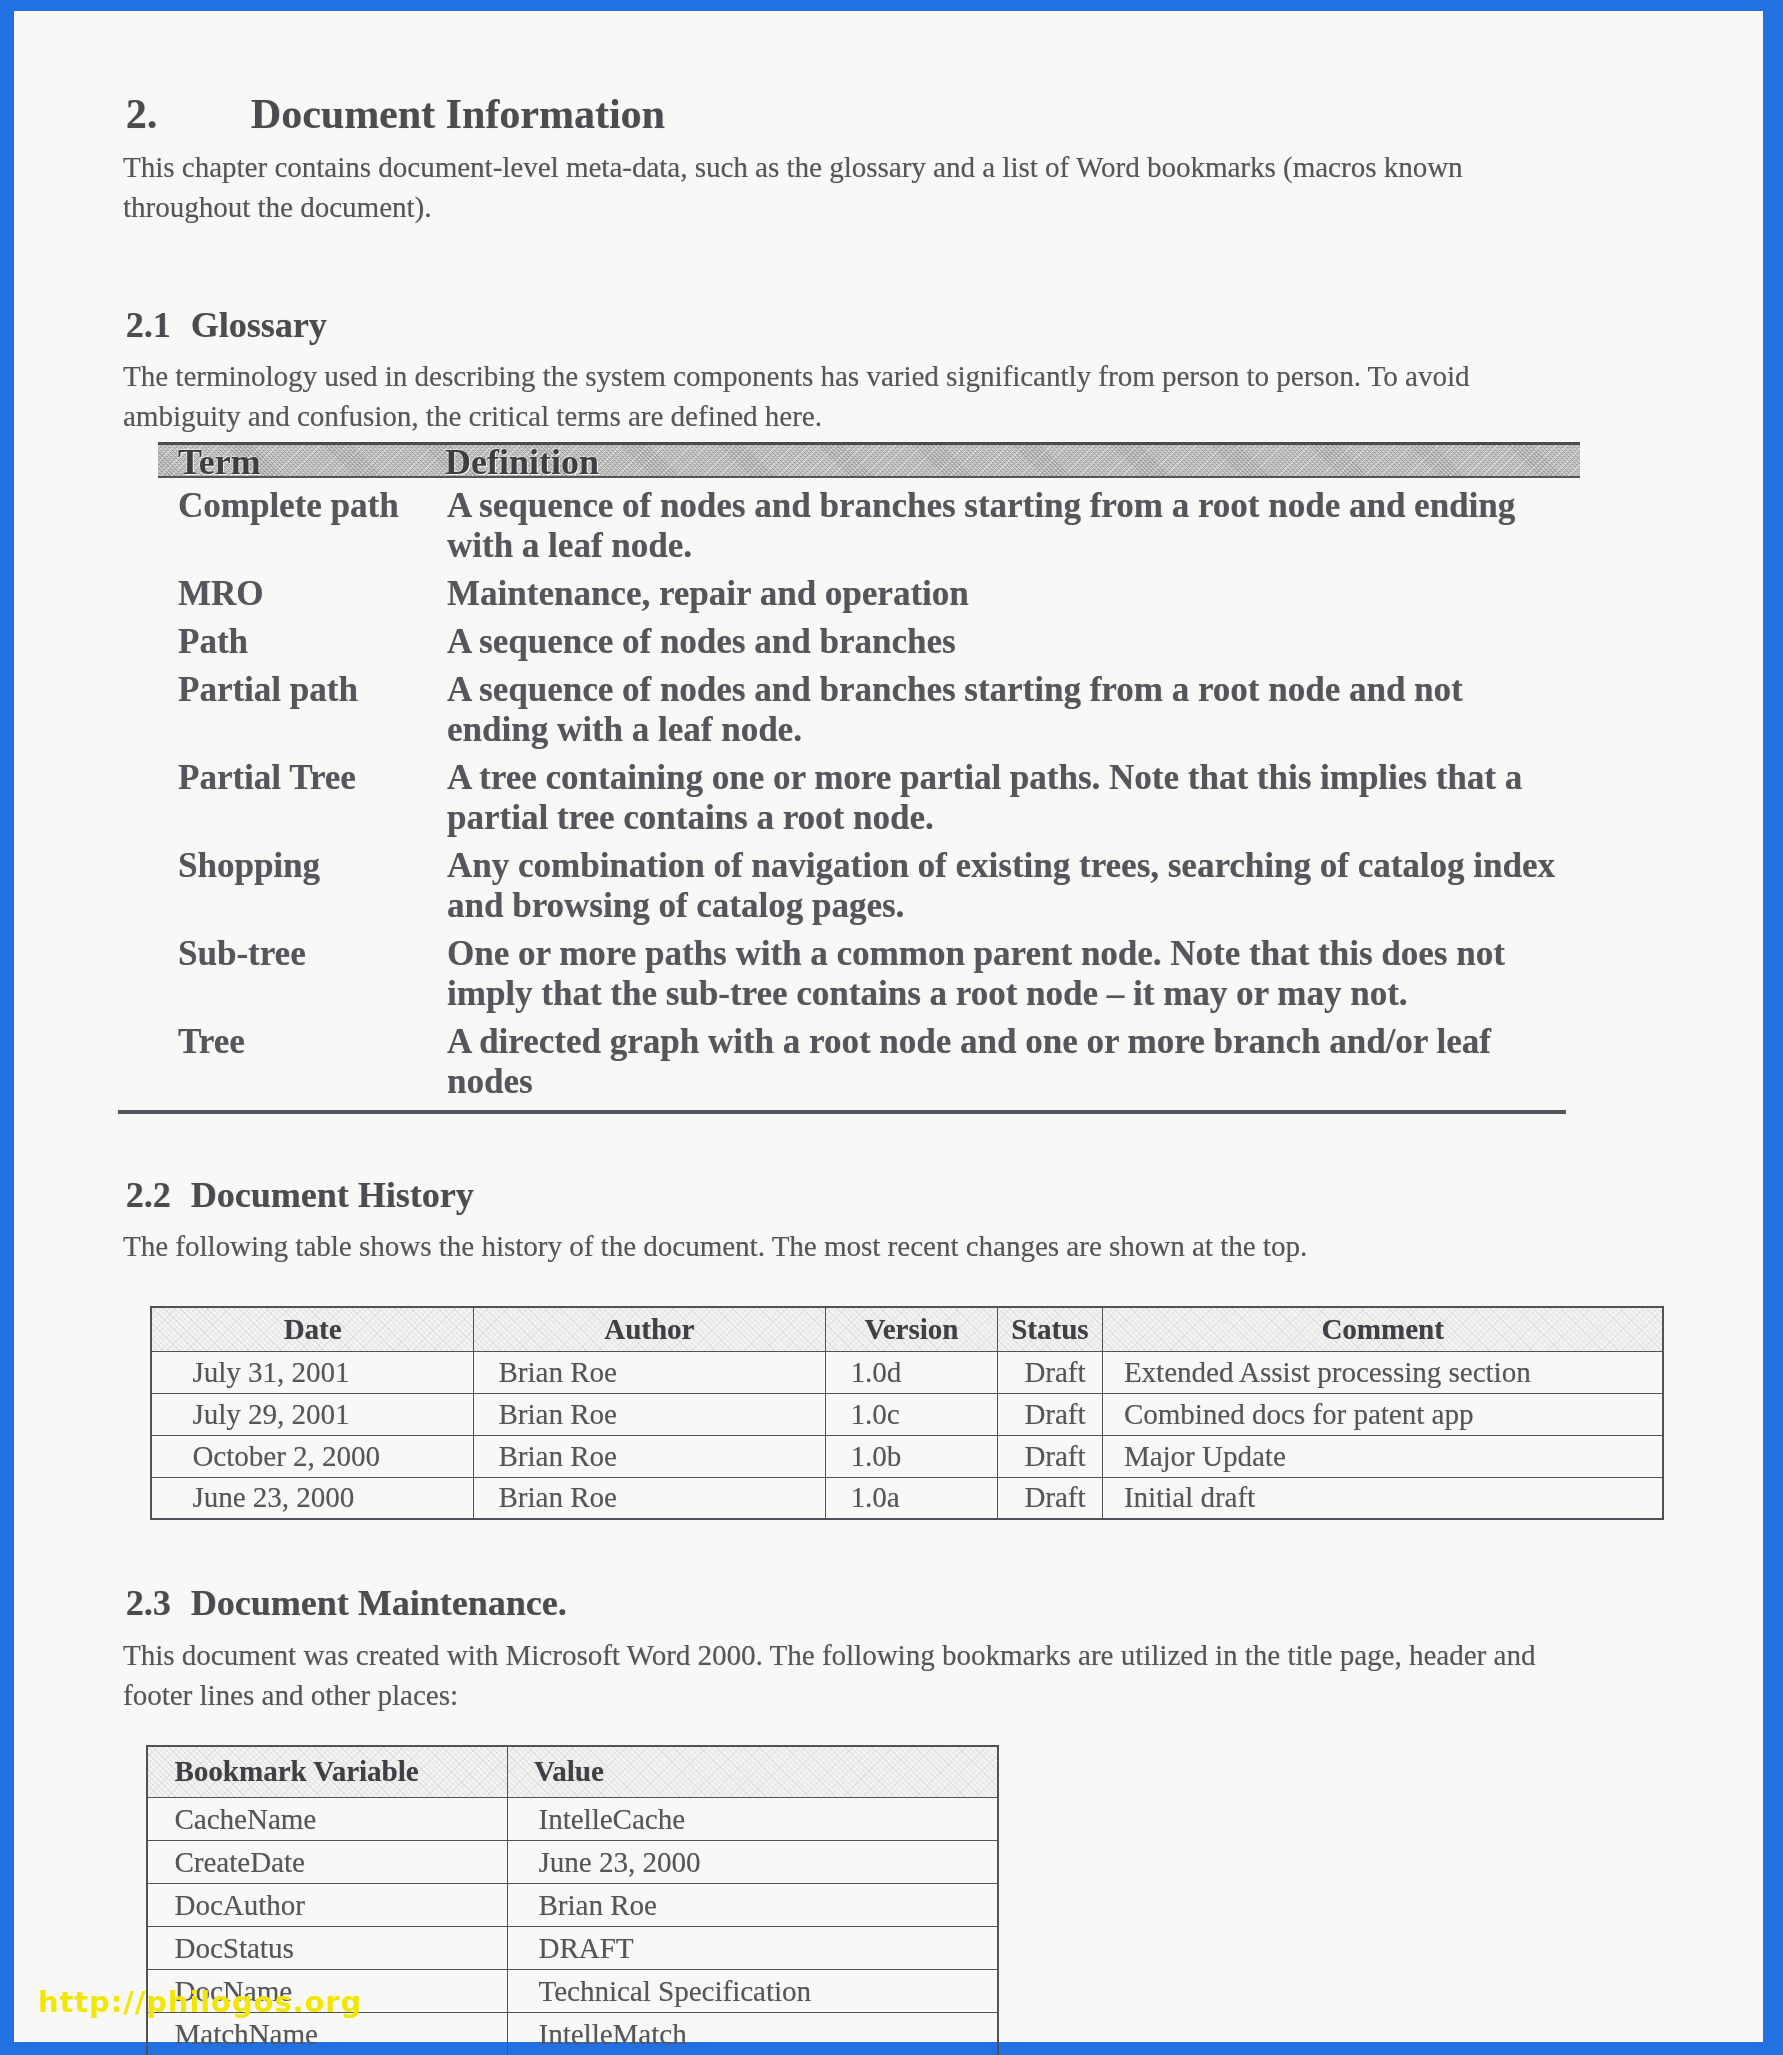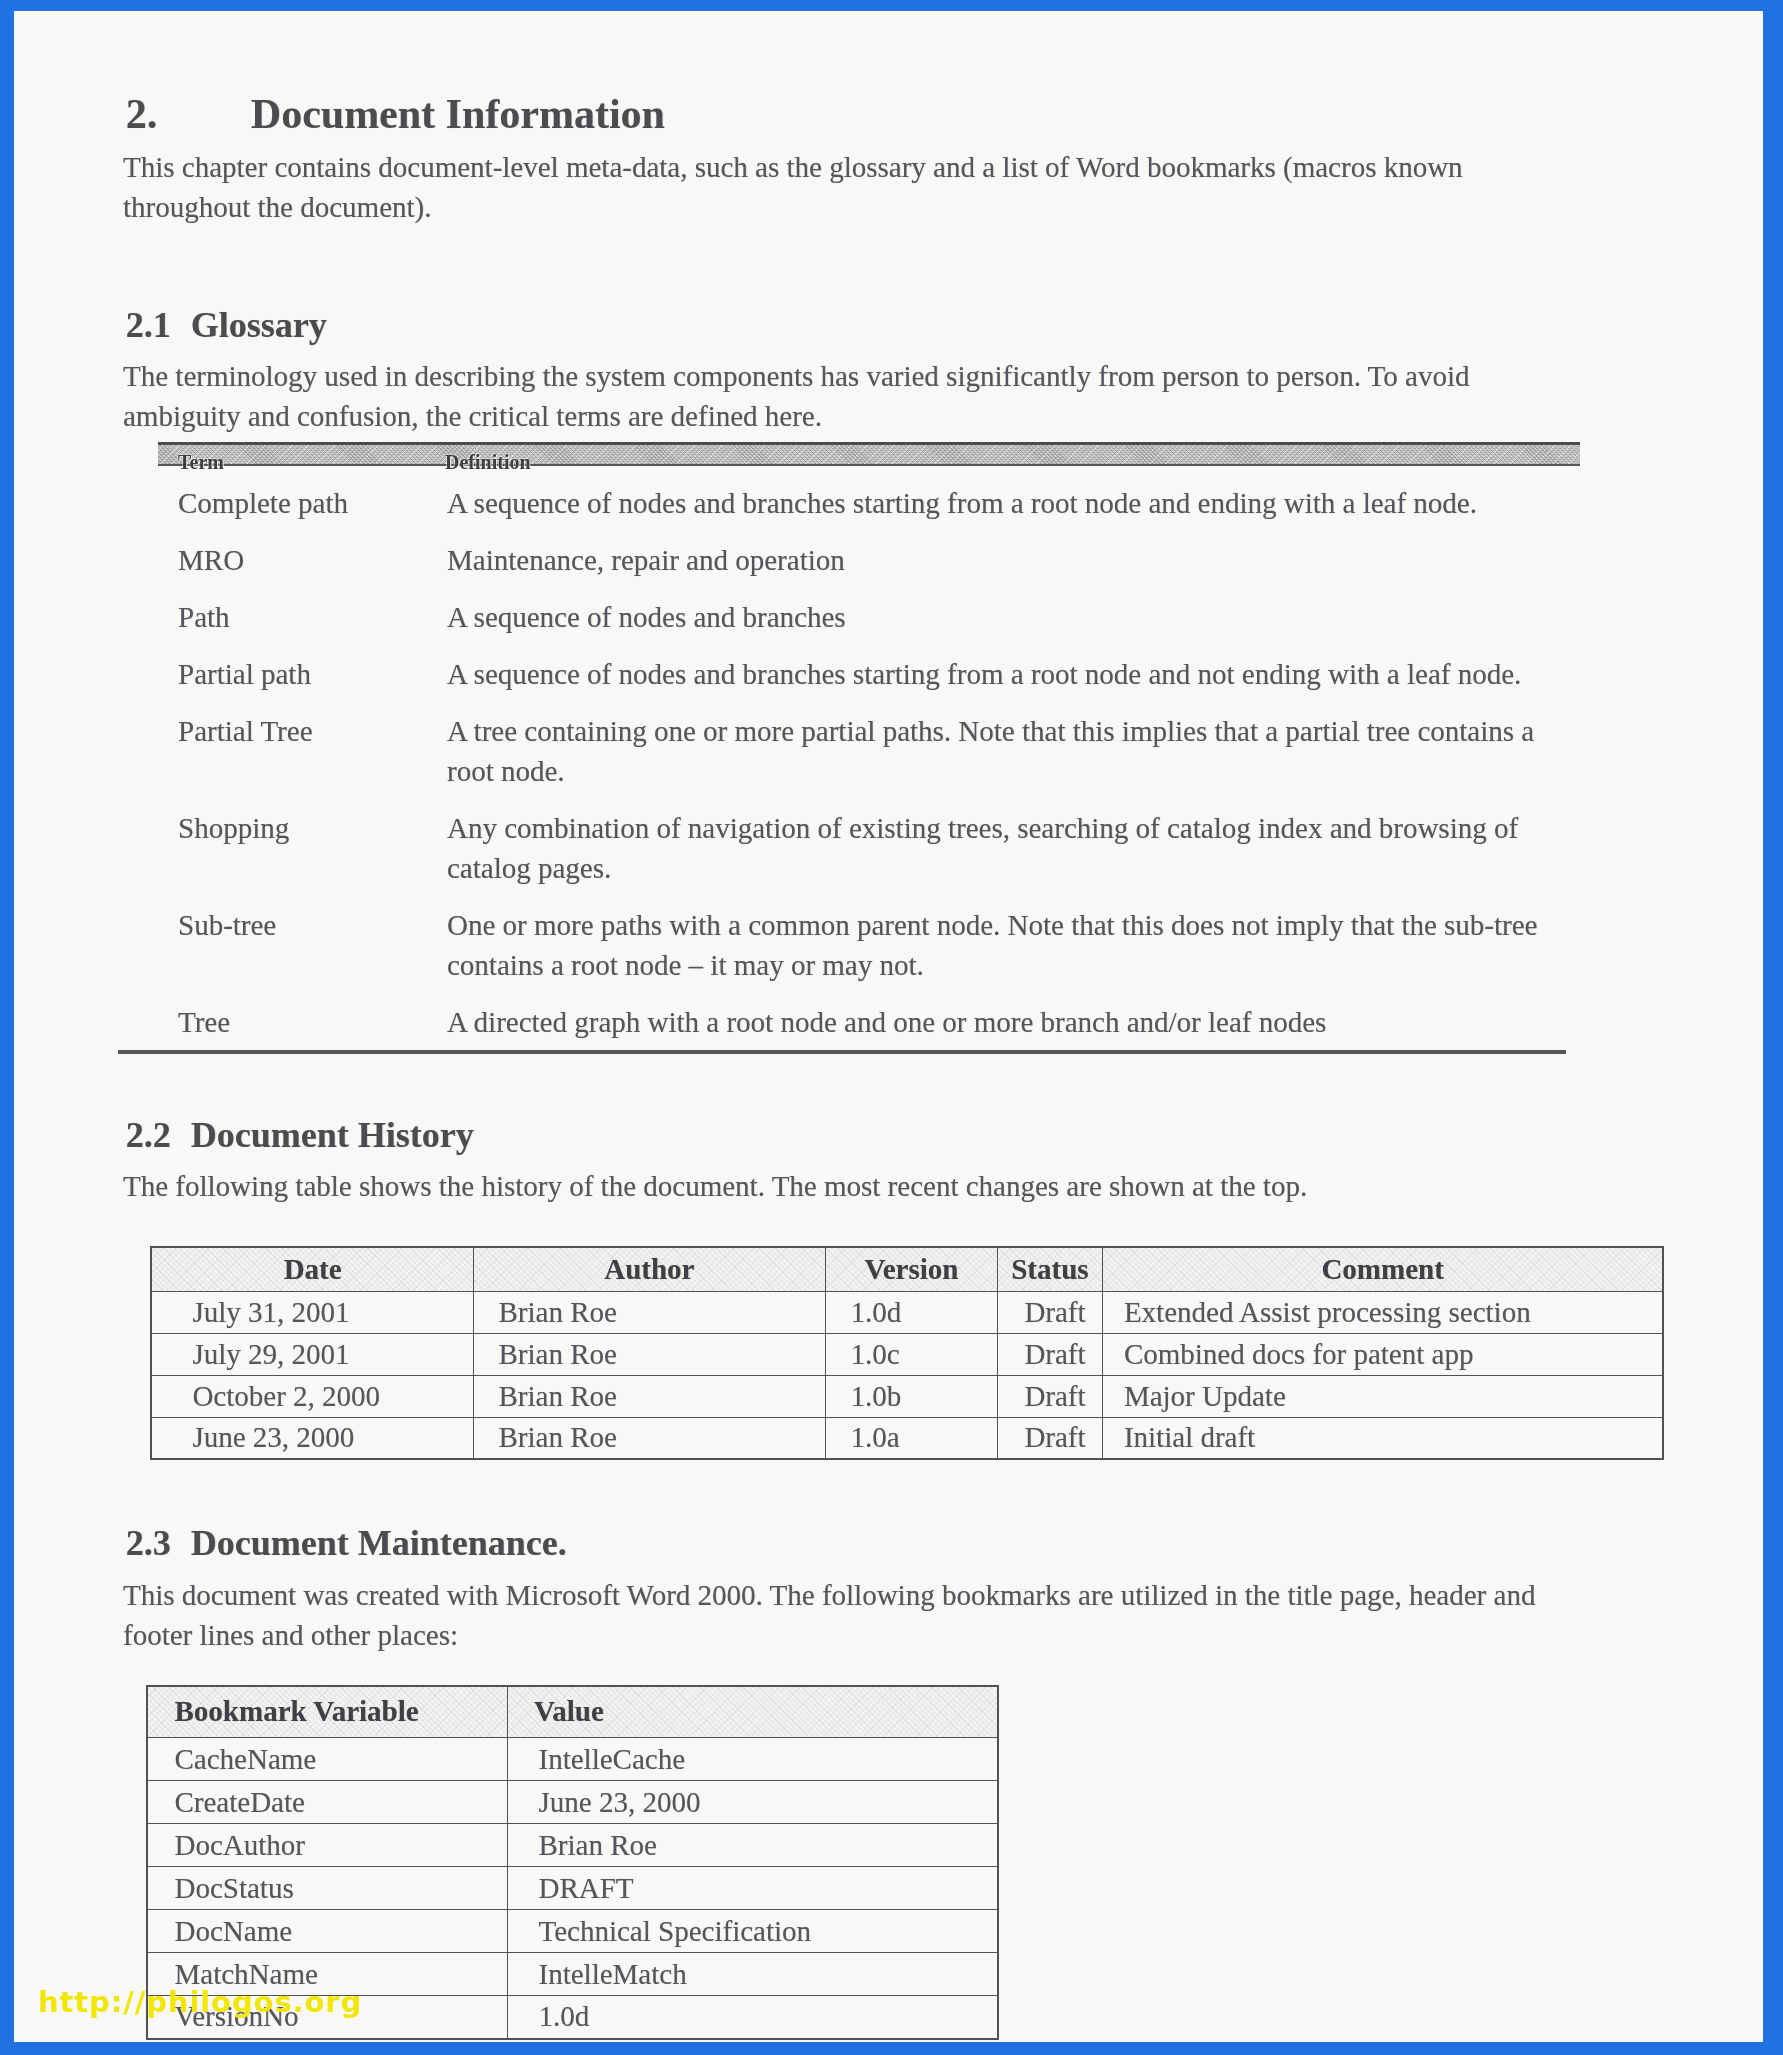--- a/index.html
+++ b/index.html
@@ -23,35 +23,35 @@
   h2.mt-23 { margin-top:61px; }
 
   
   p.body { font-size:29px; line-height:40px; width:1465px; margin-top:9.5px;
            text-shadow:0.3px 0.3px 0.7px rgba(80,80,85,.45); }
   p.first { margin-top:7.6px; }
 
   
   .gloss { margin-top:5.7px; }
   .gloss-bar {
-    position:relative; margin-left:35px; width:1422px; height:24px; line-height:34px;
+    position:relative; margin-left:35px; width:1422px; height:36px; line-height:34px;
     background-color:#c6c6c4;
     background-image:
       repeating-linear-gradient(45deg, rgba(90,90,90,.28) 0 0.9px, transparent 0.9px 2.8px),
       repeating-linear-gradient(-45deg, rgba(255,255,255,.45) 0 0.9px, transparent 0.9px 3.8px),
       repeating-linear-gradient(0deg, rgba(110,110,110,.18) 0 0.9px, transparent 0.9px 1.9px);
     border-top:3.8px solid #4a4b50; border-bottom:2.8px solid #55565b;
-    font-weight:bold; font-size:20px; color:#3d3e42;
+    font-weight:bold; font-size:36px; color:#3d3e42;
     text-shadow:0.9px 0.9px 0 rgba(255,255,255,.85), -0.9px -0.9px 0 rgba(255,255,255,.4);
     text-align:right;
   }
   .gloss-bar .h-term { position:absolute; left:20px; }
   .gloss-bar .h-def  { position:absolute; left:287px; }
-  .gloss-row { display:flex; font-size:29px; line-height:40px; padding-top:17px;
-               text-shadow:0.3px 0.3px 0.7px rgba(80,80,85,.45); }
+  .gloss-row { display:flex; font-size:35px; line-height:40px; padding-top:8px;
+               text-shadow:0.3px 0.3px 0.7px rgba(80,80,85,.45);font-weight:bold; }
   .gterm { width:324px; padding-left:55px; flex:none; }
   .gdef  { width:1121px; flex:none; }
   .gloss-rule { height:3.8px; background:#55565b; margin-left:-4.7px; width:1448px; margin-top:7.6px; }
 
   
   table { border-collapse:collapse; font-size:29px; color:#55565b;
           text-shadow:0.3px 0.3px 0.7px rgba(80,80,85,.45); }
   table, th, td { border:1.9px solid #515257; }
   table { border-width:2.8px; }
   th {

